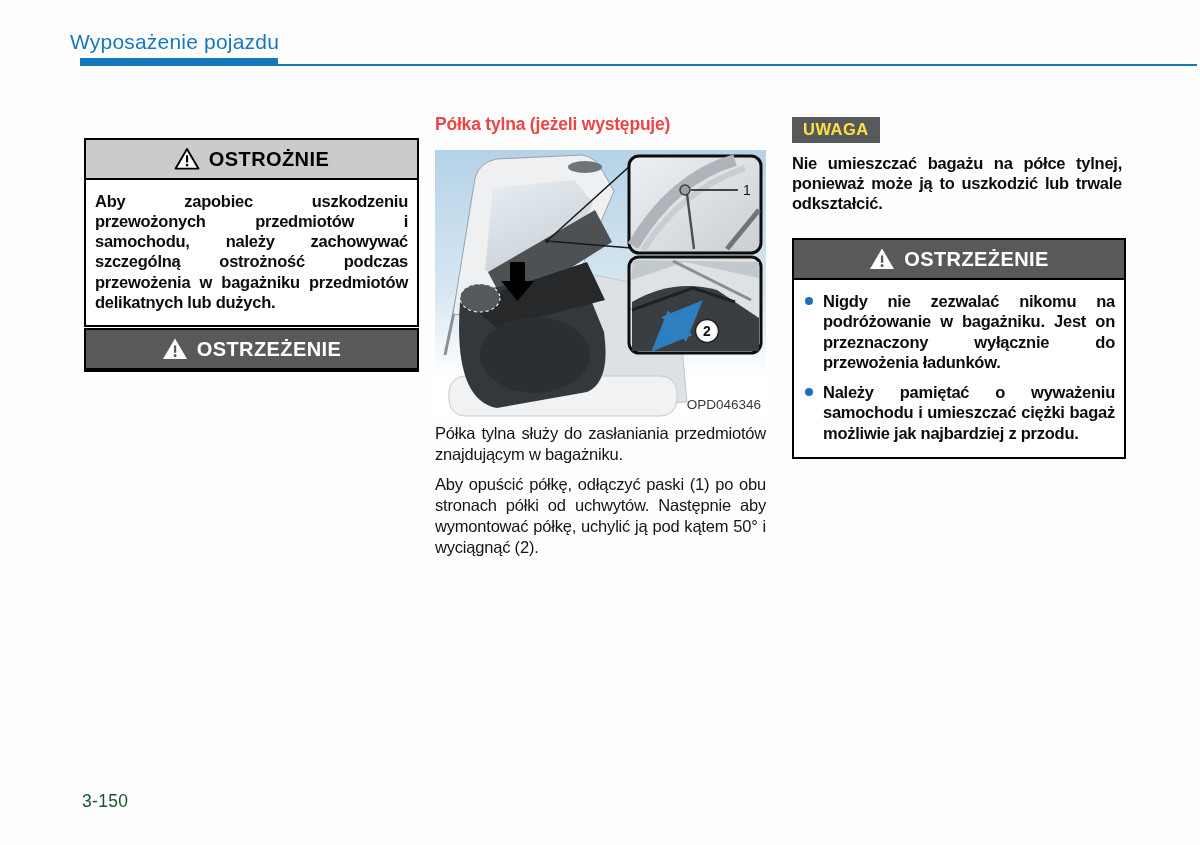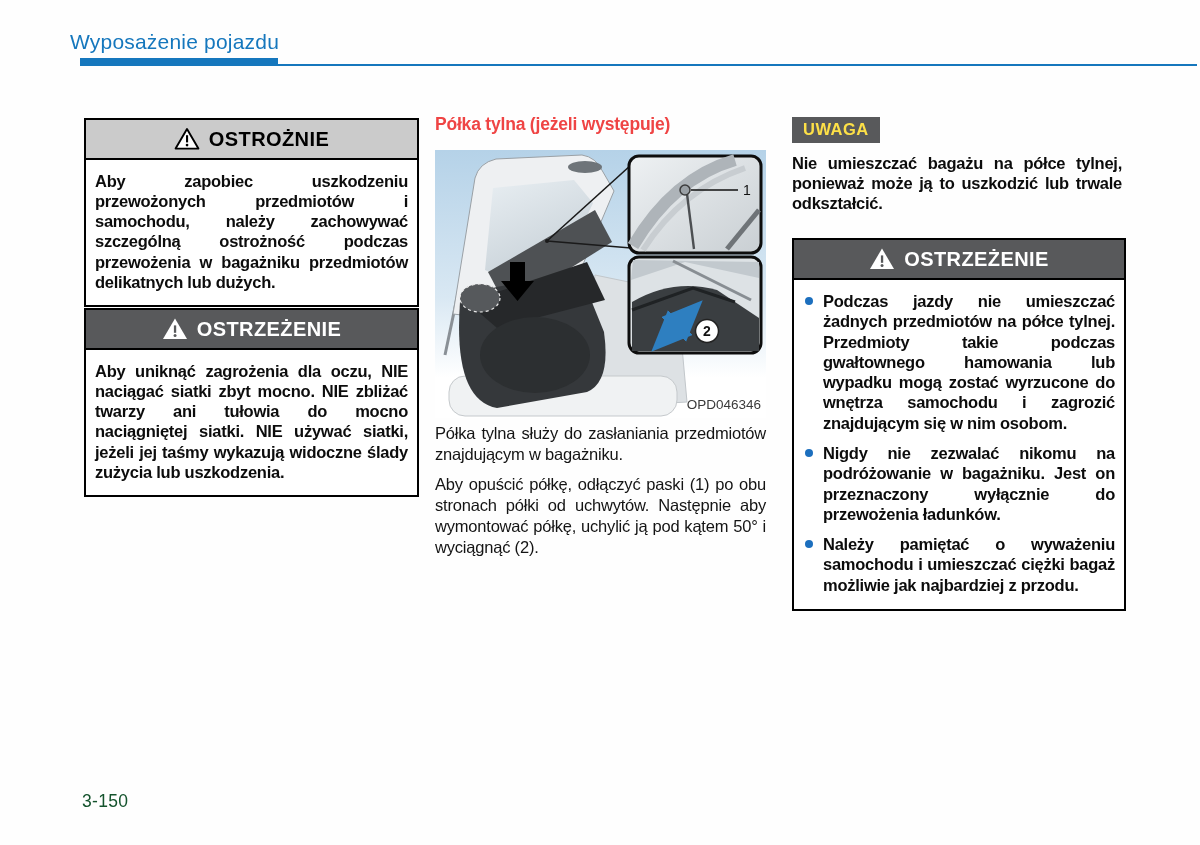--- a/index.html
+++ b/index.html
@@ -14,21 +14,21 @@
   .page-title{
     position:absolute; left:70px; top:30px;
     font-size:21px; font-weight:normal; letter-spacing:0.2px;
     color:#1577bd;
   }
   .title-rule{position:absolute; left:80px; top:58px; width:1117px; height:8px;}
   .title-rule .thin{position:absolute; bottom:0; left:0; right:0; height:2px; background:#1577bd;}
   .title-rule .thick{position:absolute; bottom:0; left:0; width:198px; height:8px; background:#1577bd;}
 
   
-  .col-left{position:absolute; left:84px; width:331px;}
+  .col-left{position:absolute; left:84px; width:331px;margin-top:20px;}
   .col-right{position:absolute; left:792px; width:330px;}
 
   
   .warn-box{border:2px solid #000; background:#fff;}
   .warn-box .hdr{
     display:flex; align-items:center; justify-content:center; gap:9px;
     padding:7px 4px; font-size:20px; font-weight:bold; letter-spacing:0.4px;
     border-bottom:2px solid #000;
   }
   .hdr-light{background:#cbcbcb; color:#000;}
@@ -109,21 +109,20 @@
     <div class="hdr hdr-dark">
       <span class="tri-icon">
         <svg viewBox="0 0 26 24" width="26" height="24">
           <path d="M13 1.5 L25 22 H1 Z" fill="#ffffff"></path>
           <rect x="11.9" y="8.4" width="2.3" height="7.4" fill="#58595b"></rect>
           <circle cx="13.05" cy="18.6" r="1.5" fill="#58595b"></circle>
         </svg>
       </span>
       <span>OSTRZEŻENIE</span>
     </div>
-    <div class="bd">Aby uniknąć zagrożenia dla oczu, NIE naciągać siatki zbyt mocno. NIE zbliżać twarzy ani tułowia do mocno naciągniętej siatki. NIE używać siatki, jeżeli jej taśmy wykazują widoczne ślady zużycia lub uszkodzenia.</div>
   </div>
 
   <div class="section-title">Półka tylna (jeżeli występuje)</div>
 
   <div class="figure">
     <svg viewBox="0 0 331 268" width="331" height="268">
       <defs>
         <linearGradient id="sky" x1="0" y1="0" x2="0" y2="1">
           <stop offset="0" stop-color="#b5d2e8"></stop>
           <stop offset="0.55" stop-color="#d9e8f3"></stop>
@@ -207,21 +206,20 @@
       <span class="tri-icon">
         <svg viewBox="0 0 26 24" width="26" height="24">
           <path d="M13 1.5 L25 22 L1 22 Z" fill="#ffffff"></path>
           <rect x="11.9" y="8.4" width="2.3" height="7.4" fill="#58595b"></rect>
           <circle cx="13.05" cy="18.6" r="1.5" fill="#58595b"></circle>
         </svg>
       </span>
       <span>OSTRZEŻENIE</span>
     </div>
     <ul class="blist">
-      <li>Podczas jazdy nie umieszczać żadnych przedmiotów na półce tylnej. Przedmioty takie podczas gwałtownego hamowania lub wypadku mogą zostać wyrzucone do wnętrza samochodu i zagrozić znajdującym się w nim osobom.</li>
       <li>Nigdy nie zezwalać nikomu na podróżowanie w bagażniku. Jest on przeznaczony wyłącznie do przewożenia ładunków.</li>
       <li>Należy pamiętać o wyważeniu samochodu i umieszczać ciężki bagaż możliwie jak najbardziej z przodu.</li>
     </ul>
   </div>
 
   <div class="page-number">3-150</div>
 
 </div>
 
 </body></html>

